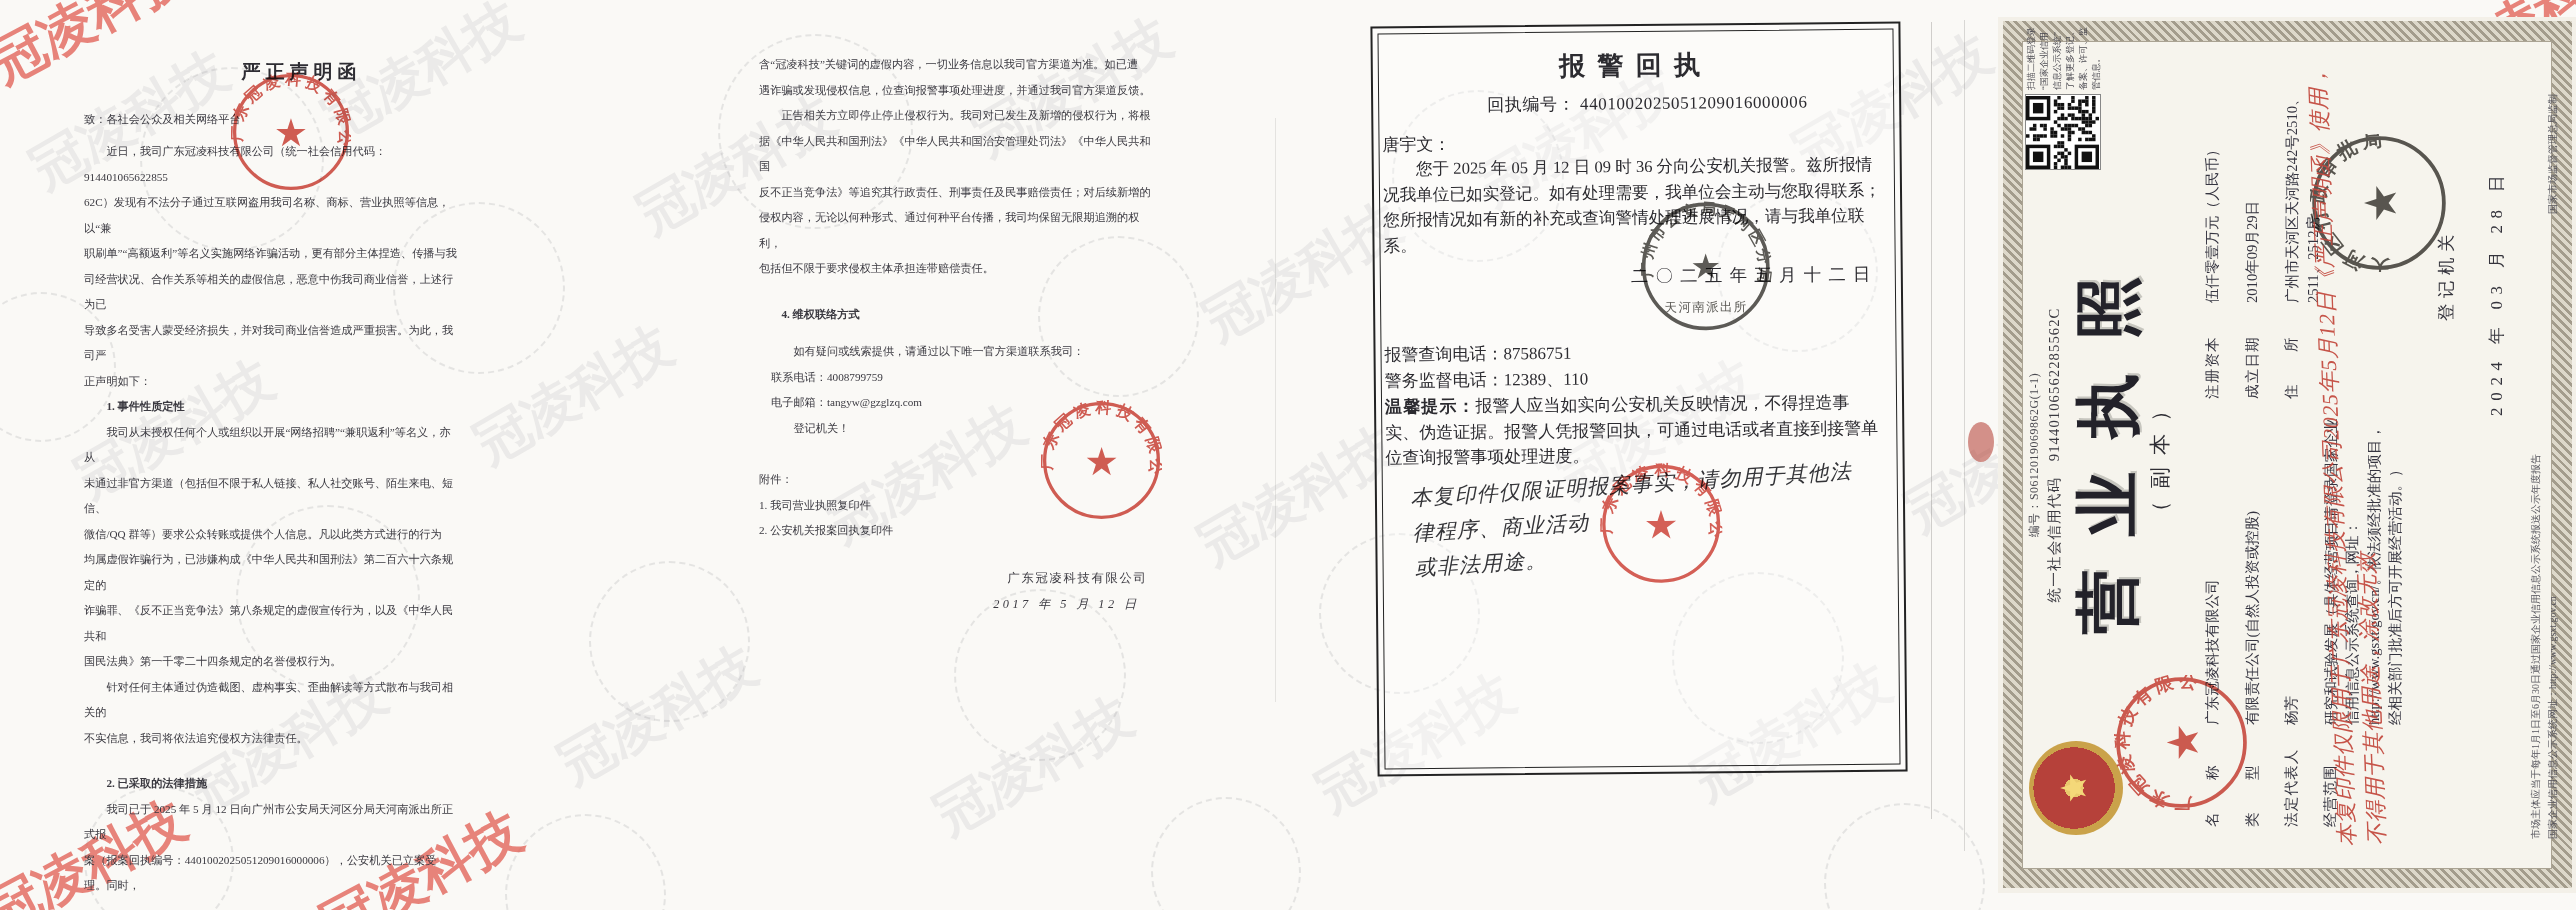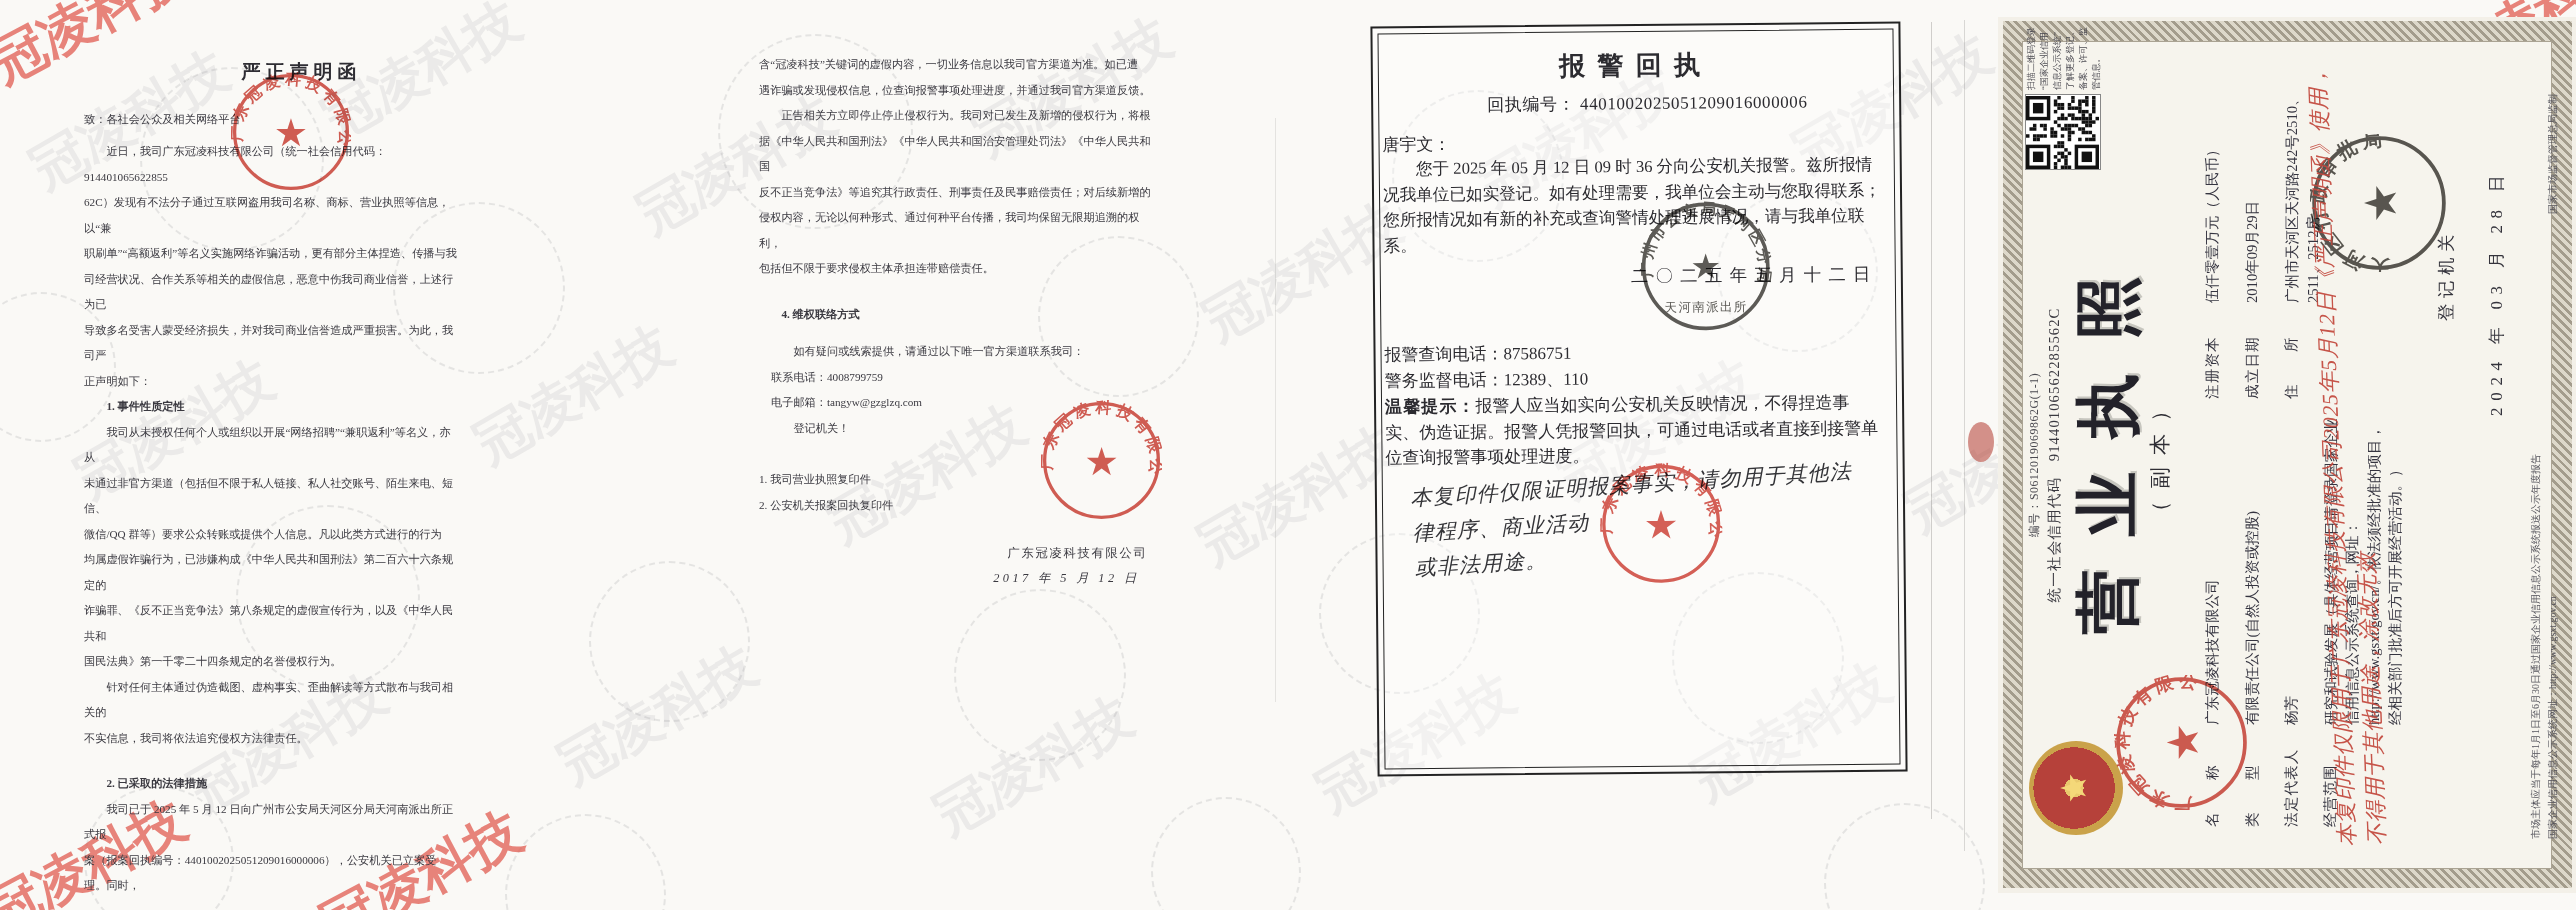--- a/index.html
+++ b/index.html
@@ -188,20 +188,21 @@
         <div class="ln">包括但不限于要求侵权主体承担连带赔偿责任。</div>
       </div>
     <div class="st-head">4.  维权联络方式</div>
     <div class="st-par" style="margin-top:12.3px;margin-left:12px;">
         <div class="ln">　　如有疑问或线索提供，请通过以下唯一官方渠道联系我司：</div>
         <div class="ln">联系电话：4008799759</div>
         <div class="ln">电子邮箱：tangyw@gzglzq.com</div>
         <div class="ln">　　登记机关！</div>
       </div>
     <div class="st-par" style="margin-top:26px;">
+        <div class="ln">附件：</div>
         <div class="ln">1. 我司营业执照复印件</div>
         <div class="ln">2. 公安机关报案回执复印件</div>
       </div>
     <div class="sign-block">
       <div class="sign-company">广东冠凌科技有限公司</div>
       <div class="sign-date">2017 年 5 月 12 日</div>
     </div>
   </div>
 
   <div class="seal" style="left:1041px;top:400px;width:121px;height:121px;"><svg viewBox="0 0 200 200" xmlns="http://www.w3.org/2000/svg">

